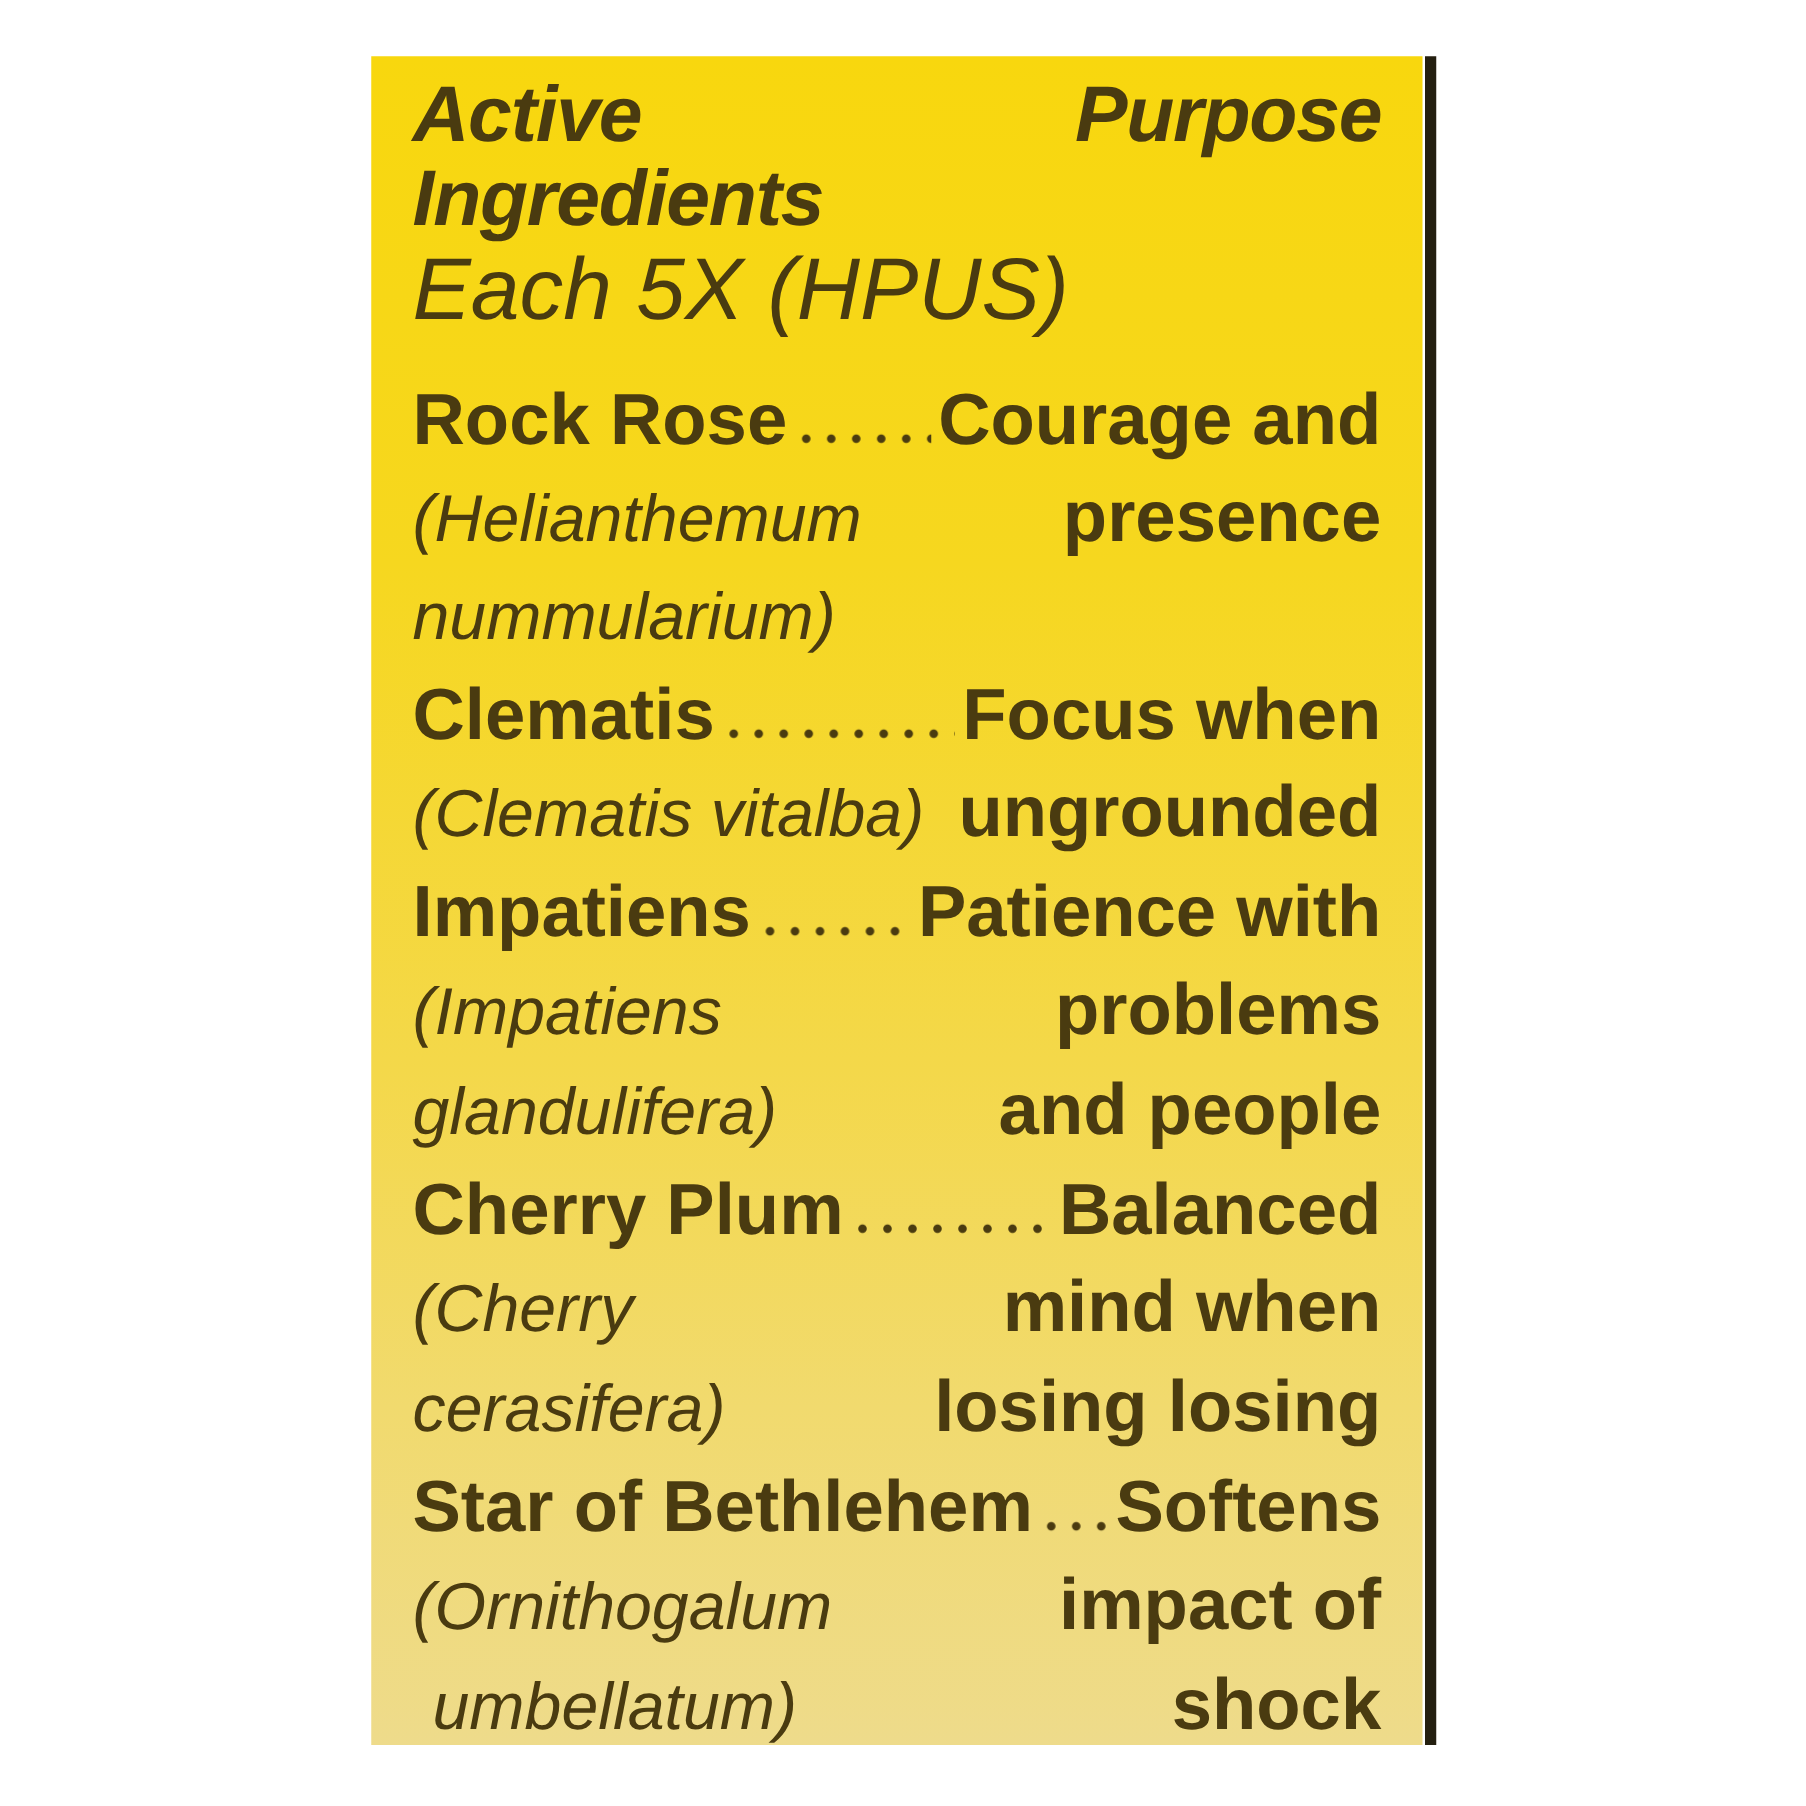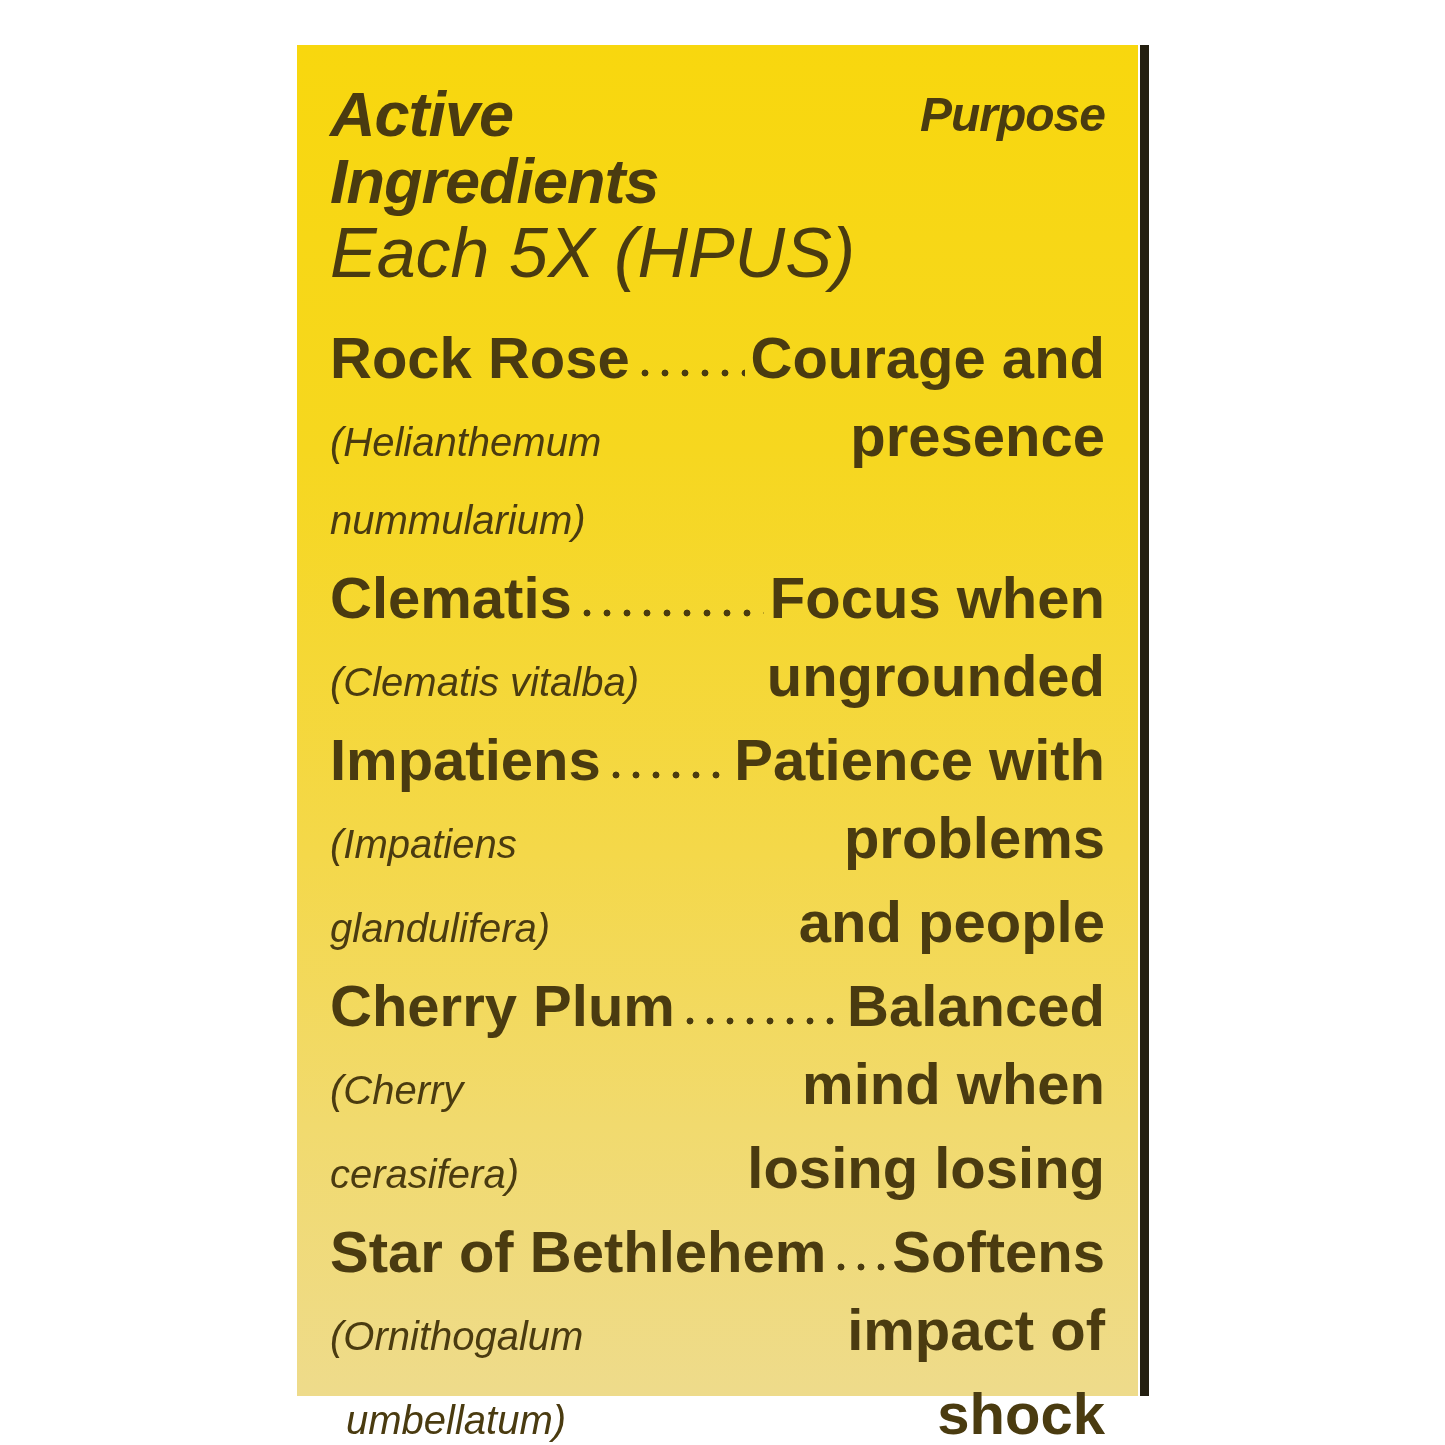--- a/index.html
+++ b/index.html
@@ -38,36 +38,35 @@
     left: 1140px;
     top: 45px;
     width: 9px;
     height: 1351px;
     background: #241f10;
   }
   .header {
     display: flex;
     justify-content: space-between;
     align-items: flex-start;
-    margin-top: 22px;
   }
   .title-left {
     margin: 0;
     width: 490px;
     font-style: italic;
     font-weight: 700;
     font-size: 63px;
     line-height: 67px;
     letter-spacing: -1px;
   }
   .title-right {
     margin: 0;
     font-style: italic;
     font-weight: 700;
-    font-size: 48px;
+    font-size: 63px;
     line-height: 67px;
     letter-spacing: -1px;
     text-align: right;
   }
   .subtitle {
     margin-top: 4px;
     font-style: italic;
     font-weight: 400;
     font-size: 70px;
     line-height: 68px;
@@ -82,21 +81,21 @@
     line-height: 78px;
     font-weight: 700;
     white-space: nowrap;
   }
   .row .left {
     flex: 0 0 auto;
   }
   .row .left.italic {
     font-style: italic;
     font-weight: 400;
-    font-size: 40px;
+    font-size: 53px;
   }
   .row .left.indent {
     padding-left: 16px;
   }
   .row .mid {
     flex: 1 1 auto;
     align-self: stretch;
     margin: 0 6px 0 2px;
   }
   .row .mid.dots {

